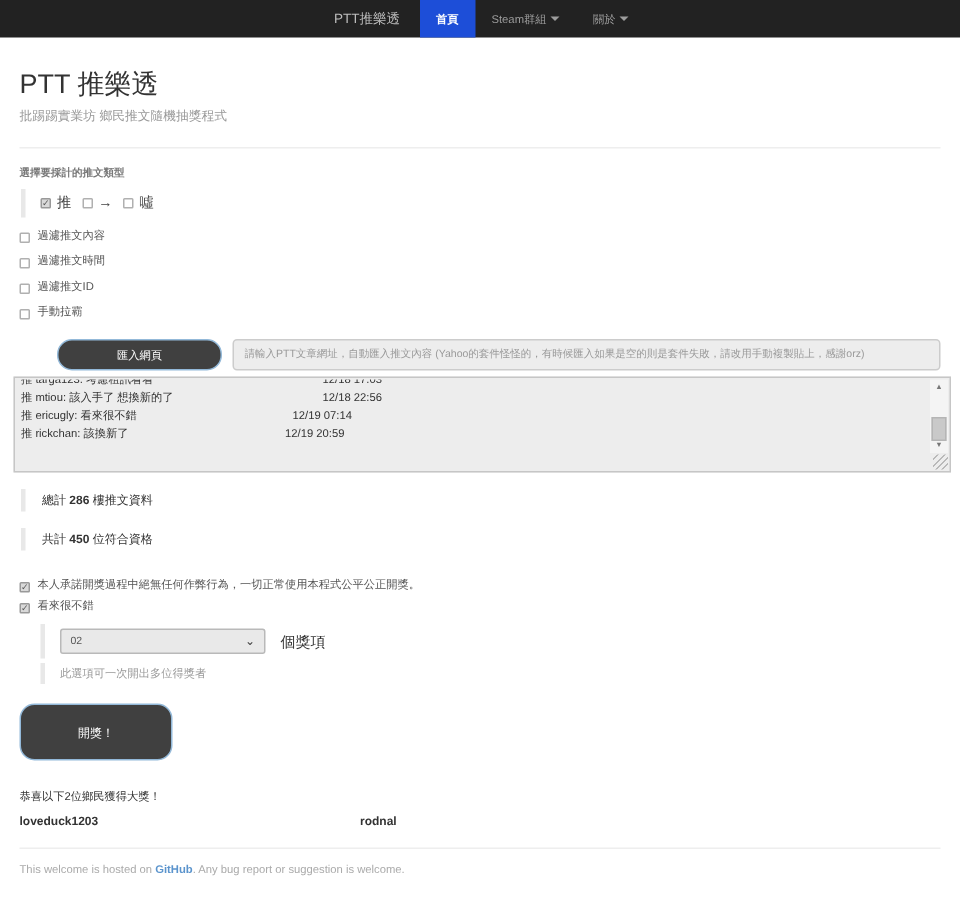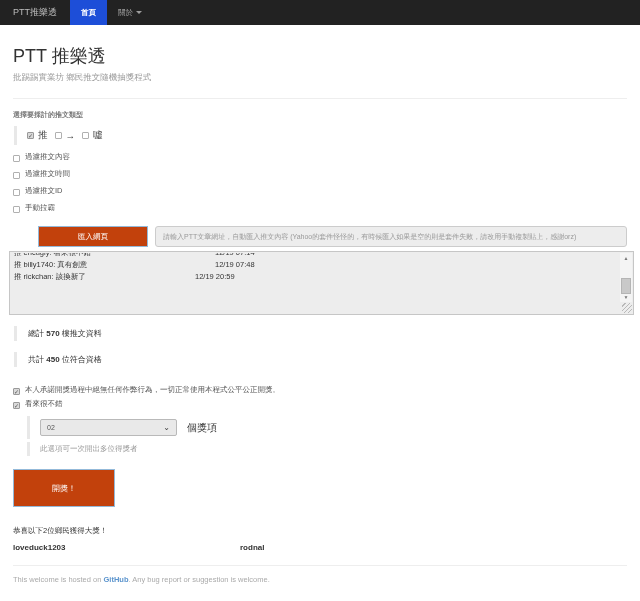--- a/index.html
+++ b/index.html
@@ -1,20 +1,20 @@
 <!DOCTYPE html>
 <html><head>
 <meta charset="utf-8">
 <style>
   * { box-sizing: border-box; margin: 0; padding: 0; }
   html,body { width:640px; height:601px; overflow:hidden; background:#fff;
     font-family:"Liberation Sans", sans-serif; }
 
   
-  .navbar { height:25px; background:#222; display:flex; align-items:stretch; }
+  .navbar { height:25px; background:#222; display:flex; align-items:stretch;justify-content:center; }
   .brand { color:#bdbdbd; font-size:9px; line-height:25px; padding:0 13px 0 13px; text-decoration:none; cursor:pointer; }
   .nav-items { display:flex; }
   .nav-item { color:#9d9d9d; font-size:7.5px; line-height:25px; padding:0 11px; text-decoration:none; cursor:pointer; display:flex; align-items:center; gap:3px; }
   .nav-item.active { background:#1d4ed8; color:#fff; font-weight:bold; }
   .caret { width:0; height:0; border-left:3px solid transparent; border-right:3px solid transparent; border-top:3px solid #9d9d9d; display:inline-block; }
 
   
   .container { padding:0 13px; }
   h1 { margin-top:20px; font-size:18px; font-weight:400; color:#333; line-height:22px; }
   .subtitle { margin-top:5px; font-size:8.5px; color:#999; }
@@ -30,21 +30,21 @@
   .push-type-item { display:flex; align-items:center; gap:4px; }
 
   .cb { width:7px; height:7px; border:1px solid #b0b0b0; background:#fff; border-radius:1px; display:inline-flex; align-items:center; justify-content:center; flex:0 0 auto; cursor:pointer; }
   .cb.checked { background:#d9d9d9; border-color:#999; }
   .cb .mark { font-size:6px; line-height:6px; color:#555; }
 
   .filter-row { display:flex; align-items:flex-end; gap:5px; margin-top:10px; font-size:7.5px; color:#555; height:7px; }
   .filter-row label { cursor:pointer; }
 
   .import-row { margin:13px 0 0 25px; display:flex; align-items:center; }
-  .btn { background:#c2410c; border:1px solid #93b9d9; border-radius:0; color:#fff; cursor:pointer; font-family:inherit; }
+  .btn { background:#404040; border:1px solid #93b9d9; border-radius:10px; color:#fff; cursor:pointer; font-family:inherit; }
   .import-btn { width:110px; height:21px; font-size:7.5px; }
   .url-input { flex:1; height:21px; margin-left:7px; background:#ededed; border:1px solid #ccc; border-radius:3px; font-size:7px; color:#777; padding:0 7px; font-family:inherit; }
   .url-input::placeholder { color:#999; }
 
   
   .ta { position:relative; margin:4px 0 0 -4px; width:625px; height:64px; background:#ededed; border:1px solid #c6c6c6; }
   .ta-content { position:absolute; left:4px; right:16px; top:1px; bottom:2px; overflow:hidden; font-size:7.5px; line-height:12px; color:#333; }
   .ta-line { position:relative; white-space:nowrap; }
   .ta-line:first-child { margin-top:-6px; }
   .ta-line .time { position:absolute; top:0; left:176px; }
@@ -81,20 +81,24 @@
   .footer-line a { color:#5b94cd; font-weight:bold; text-decoration:none; cursor:pointer; }
 </style>
 </head>
 <body>
 
 <nav class="navbar">
   <a class="brand">PTT推樂透</a>
   <div class="nav-items">
     <a class="nav-item active">
       <span>首頁</span>
+    </a>
+    <a class="nav-item">
+      <span>Steam群組</span>
+      <span class="caret"></span>
     </a>
     <a class="nav-item">
       <span>關於</span>
       <span class="caret"></span>
     </a>
   </div>
 </nav>
 
 <div class="container">
 
@@ -151,42 +155,46 @@
   </div>
 
   <div class="import-row">
     <button class="btn import-btn">匯入網頁</button>
     <input class="url-input" type="text" placeholder="請輸入PTT文章網址，自動匯入推文內容 (Yahoo的套件怪怪的，有時候匯入如果是空的則是套件失敗，請改用手動複製貼上，感謝orz)" style="">
   </div>
 
   <div class="ta">
     <div class="ta-content">
       <div class="ta-line">
+        <span>推 targa123: 考慮租訊看看</span>
+        <span class="time">12/18 17:03</span>
+      </div>
+      <div class="ta-line">
+        <span>推 mtiou: 該入手了 想換新的了</span>
+        <span class="time">12/18 22:56</span>
+      </div>
+      <div class="ta-line">
         <span>推 ericugly: 看來很不錯</span>
         <span class="time">12/19 07:14</span>
-      </div>
-      <div class="ta-line">
-        <span>推 billy1740: 真有創意</span>
-        <span class="time">12/19 07:48</span>
       </div>
       <div class="ta-line">
         <span>推 rickchan: 該換新了</span>
         <span class="time">12/19 20:59</span>
       </div>
     </div>
     <div class="ta-scroll">
       <div class="ta-arrow up">▲</div>
       <div class="ta-thumb"></div>
       <div class="ta-arrow down">▼</div>
     </div>
     <div class="ta-grip"></div>
   </div>
 
   <div class="total-row">
-    <span>總計 </span><b>570</b><span> 樓推文資料</span>
+    <span>總計 </span><b>286</b><span> 樓推文資料</span>
   </div>
   <div class="total-row">
     <span>共計 </span><b>450</b><span> 位符合資格</span>
   </div>
 
   <div class="filter-row promise-row">
     <span class="cb checked">
         <span class="mark">✓</span>
       </span>
     <label>本人承諾開獎過程中絕無任何作弊行為，一切正常使用本程式公平公正開獎。</label>

